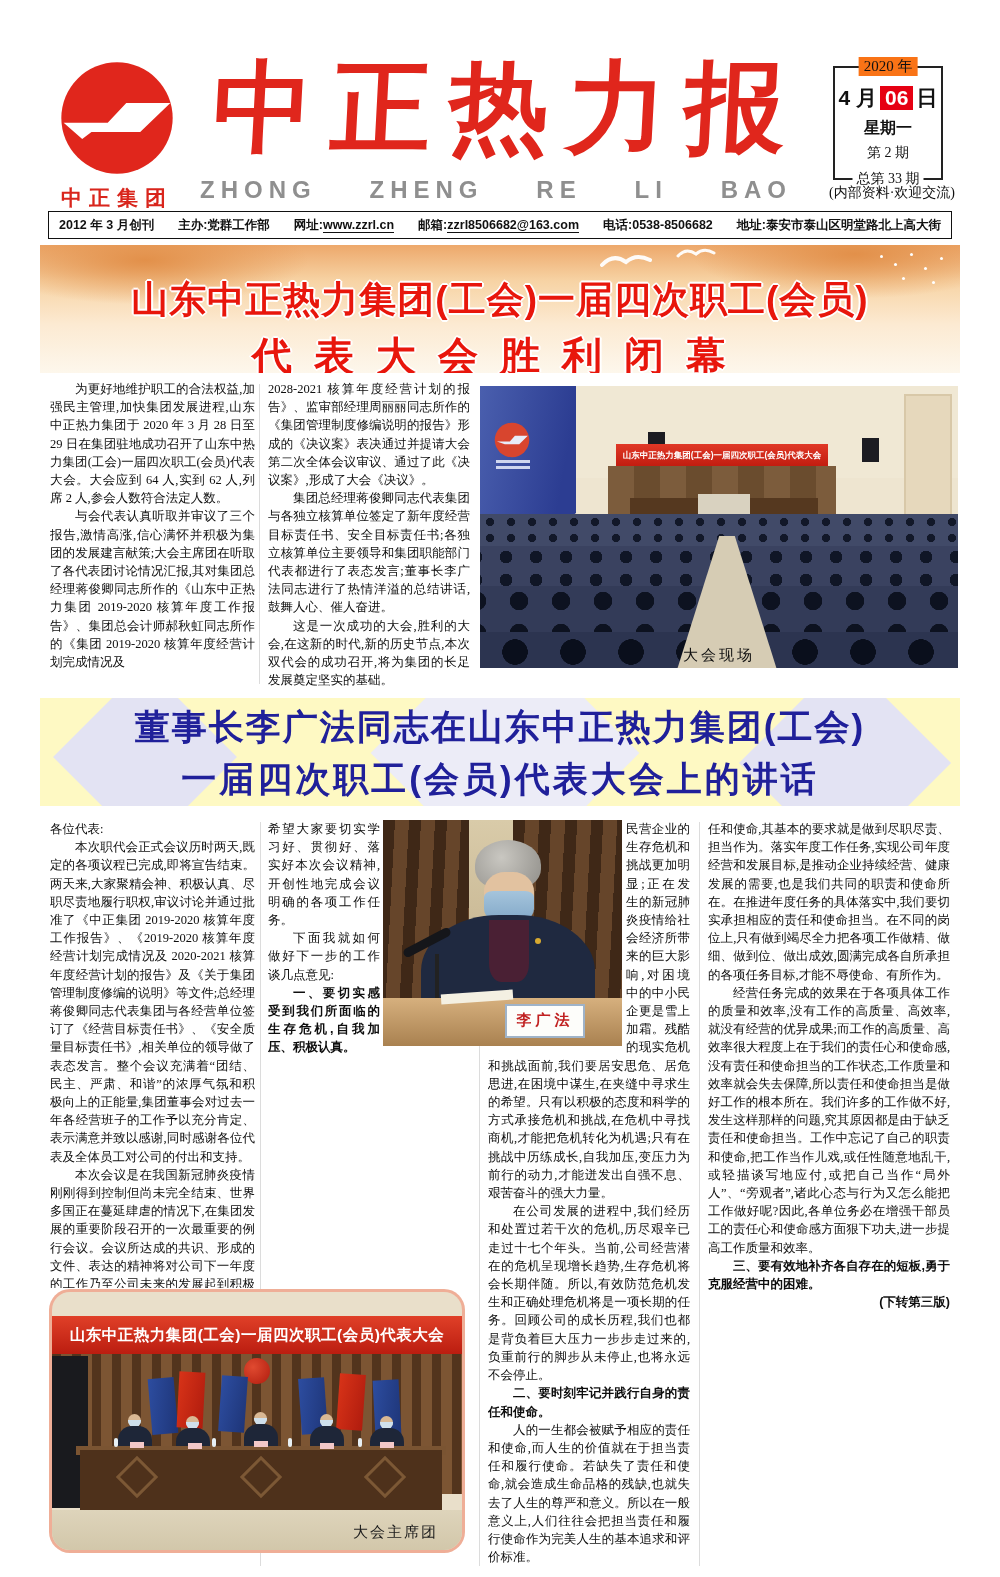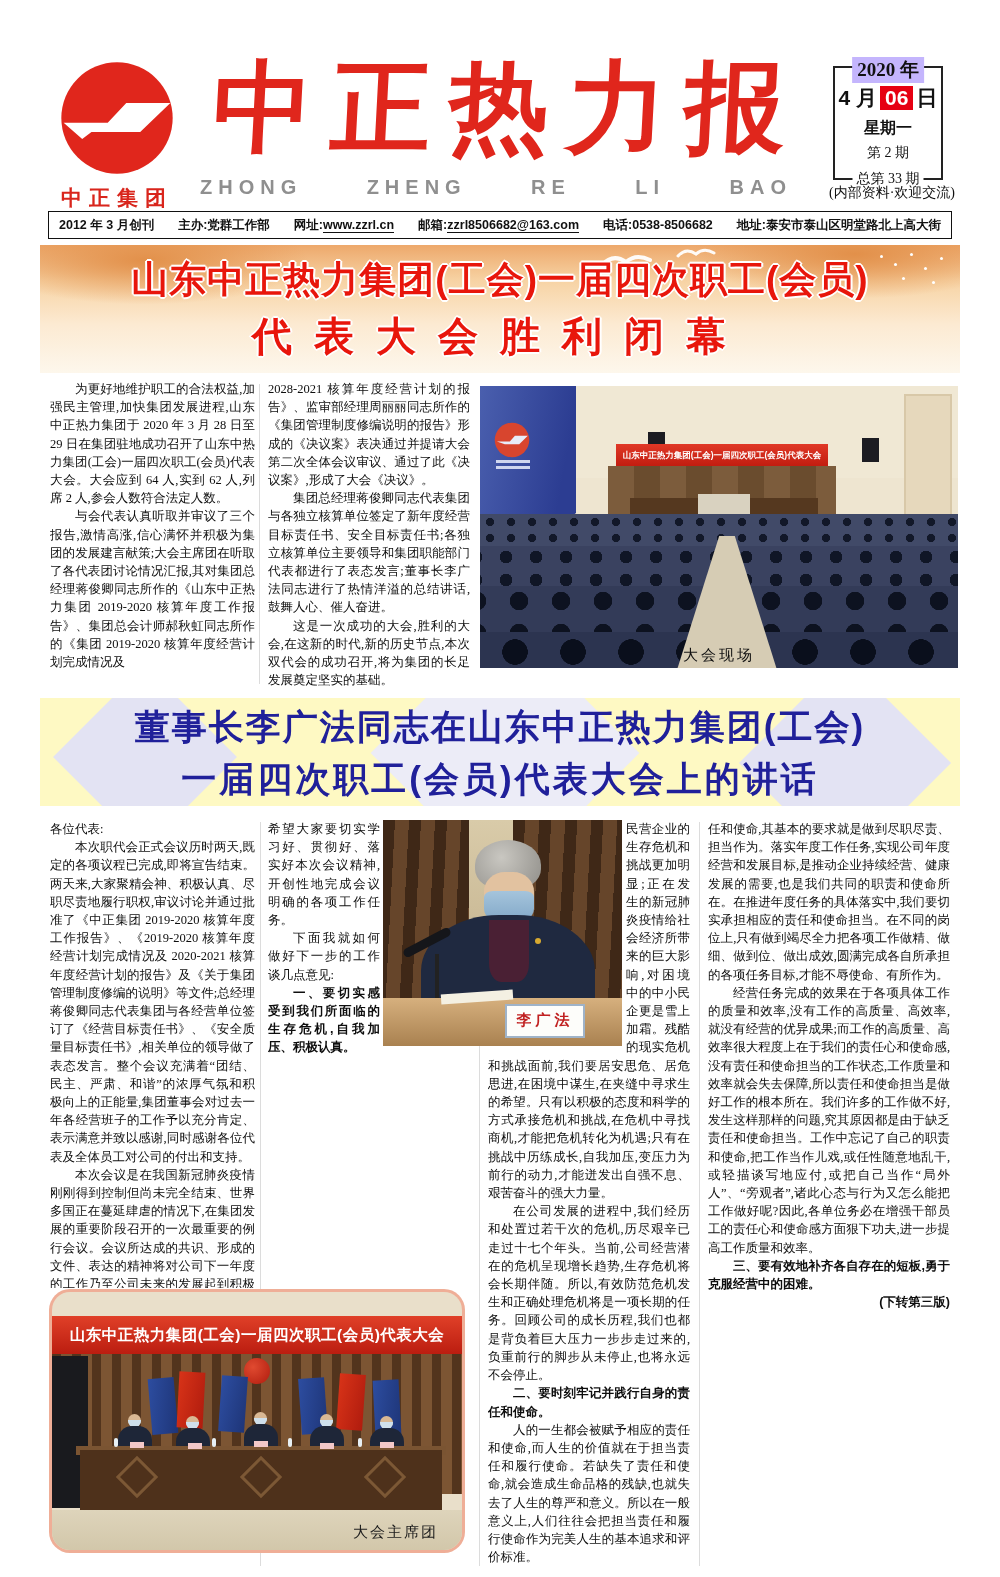--- a/index.html
+++ b/index.html
@@ -7,24 +7,24 @@
         font-family:"Liberation Serif","DejaVu Serif",serif;color:#111;}
   .abs{position:absolute;}
 
   
   .logo-wrap{left:52px;top:60px;width:130px;text-align:center;}
   .logo-caption{margin-top:4px;color:#d9251c;font-weight:bold;font-size:21px;letter-spacing:7px;white-space:nowrap;font-family:"Liberation Serif",serif;}
   .paper-title{left:188px;top:48px;width:640px;text-align:center;color:#e0261c;
        font-weight:bold;font-size:100px;line-height:118px;letter-spacing:18px;white-space:nowrap;
        font-family:"DejaVu Serif","Liberation Serif",serif;transform:skewX(-3deg);}
   .pinyin-row{left:200px;top:176px;width:592px;display:flex;justify-content:space-between;
-       color:#8f8f8f;font-weight:bold;font-size:20px;letter-spacing:6px;font-family:"Liberation Sans",sans-serif;}
+       color:#8f8f8f;font-weight:bold;font-size:24px;letter-spacing:6px;font-family:"Liberation Sans",sans-serif;}
   .date-box{left:833px;top:66px;width:106px;height:110px;border:2px solid #222;}
-  .date-year{position:absolute;top:-11px;left:50%;transform:translateX(-50%);background:#c4b5fd;padding:0 5px;
-       font-size:19px;font-weight:bold;white-space:nowrap;}
+  .date-year{position:absolute;top:-11px;left:50%;transform:translateX(-50%);background:#f97316;padding:0 5px;
+       font-size:15px;font-weight:normal;white-space:nowrap;}
   .date-total{position:absolute;bottom:-10px;left:50%;transform:translateX(-50%);background:#fff;padding:0 4px;
        font-size:14px;white-space:nowrap;}
   .date-mid{position:absolute;top:16px;left:0;right:0;text-align:center;font-weight:bold;font-size:21px;
        font-family:"Liberation Sans",sans-serif;white-space:nowrap;}
   .date-day{display:inline-block;background:#e60012;color:#fff;padding:0 5px;margin:0 3px;}
   .date-week{position:absolute;top:50px;left:0;right:0;text-align:center;font-weight:bold;font-size:16px;
        font-family:"Liberation Sans",sans-serif;}
   .date-issue{position:absolute;top:76px;left:0;right:0;text-align:center;font-size:14px;}
   .internal-note{left:792px;top:184px;width:200px;text-align:center;font-size:14px;white-space:nowrap;}
 
@@ -34,21 +34,21 @@
        font-family:"Liberation Sans",sans-serif;font-size:12.5px;font-weight:bold;white-space:nowrap;}
   .ulink{border-bottom:1px solid #111;}
 
   
   .banner1{left:40px;top:245px;width:920px;height:128px;overflow:hidden;
       background:linear-gradient(180deg,#eda86b 0%,#f7d3a4 28%,#fcead2 62%,#fdf7ec 100%);}
   .banner1 .corner{position:absolute;width:330px;height:90px;border-radius:50%;
       background:radial-gradient(ellipse,#e2904a 0%,rgba(226,144,74,0) 70%);}
   .hl1{position:absolute;left:0;right:0;text-align:center;color:#e8160c;font-weight:bold;
       font-family:"Liberation Sans","DejaVu Sans",sans-serif;white-space:nowrap;
-      text-shadow:-2px 0 #fff,2px 0 #fff,0 -2px #fff,0 2px #fff,-1px -1px #fff,1px 1px #fff,-1px 1px #fff,1px -1px #fff;}
+      text-shadow:-2px 0 #fff,2px 0 #fff,0 -2px #fff,0 2px #fff,-1px -1px #fff,1px 1px #fff,-1px 1px #fff,1px -1px #fff;margin-top:20px;}
   .hl1-a{top:10px;font-size:37px;letter-spacing:1px;}
   .hl1-b{top:64px;font-size:40px;letter-spacing:22px;}
   .dove{position:absolute;opacity:.95;}
   .spark{position:absolute;width:3px;height:3px;border-radius:50%;background:#fff;
       box-shadow:14px 8px 0 #fff,30px -2px 0 #fff,44px 12px 0 #fff,60px 2px 0 #fff,22px 22px 0 #fff,52px 26px 0 #fff;}
 
   
   .txtcol p{margin:0;text-align:justify;text-indent:2em;font-size:12.5px;line-height:18.2px;color:#0e0e0e;}
   .p-noind{text-indent:0 !important;}
   .p-bold{font-weight:bold;font-family:"Liberation Sans","DejaVu Sans",sans-serif;}

